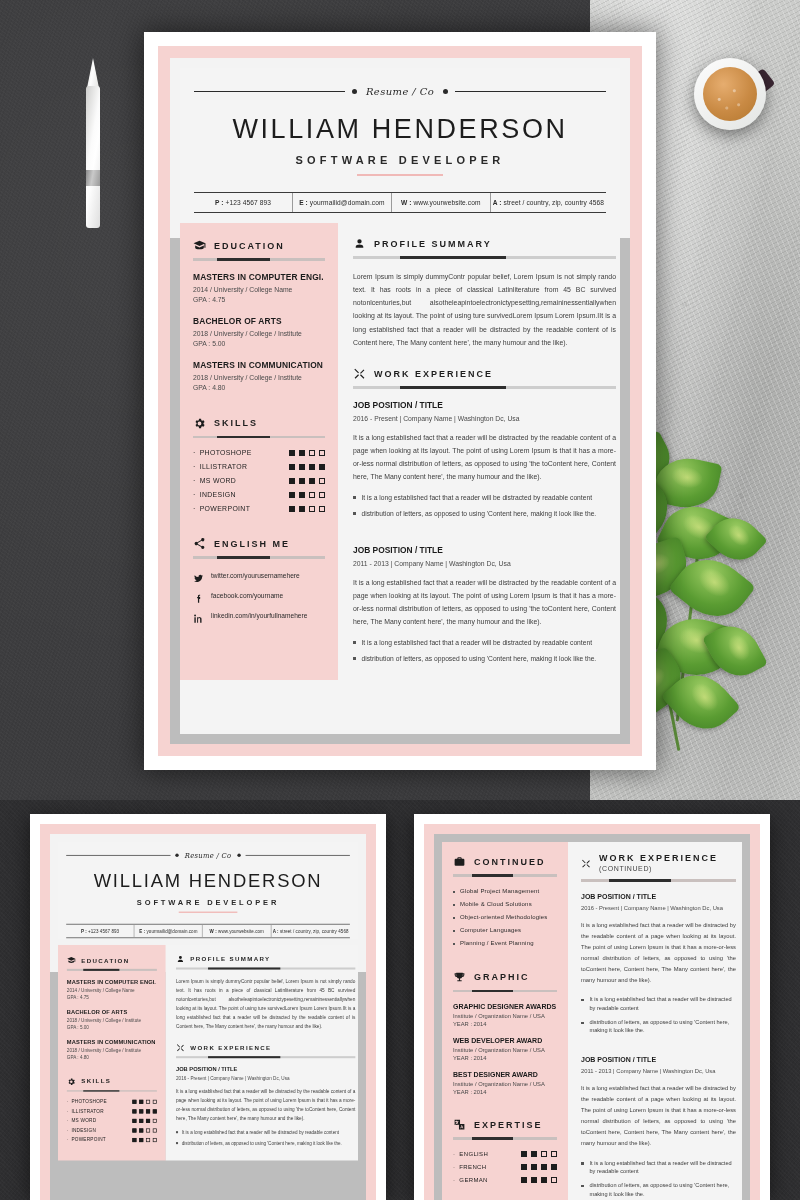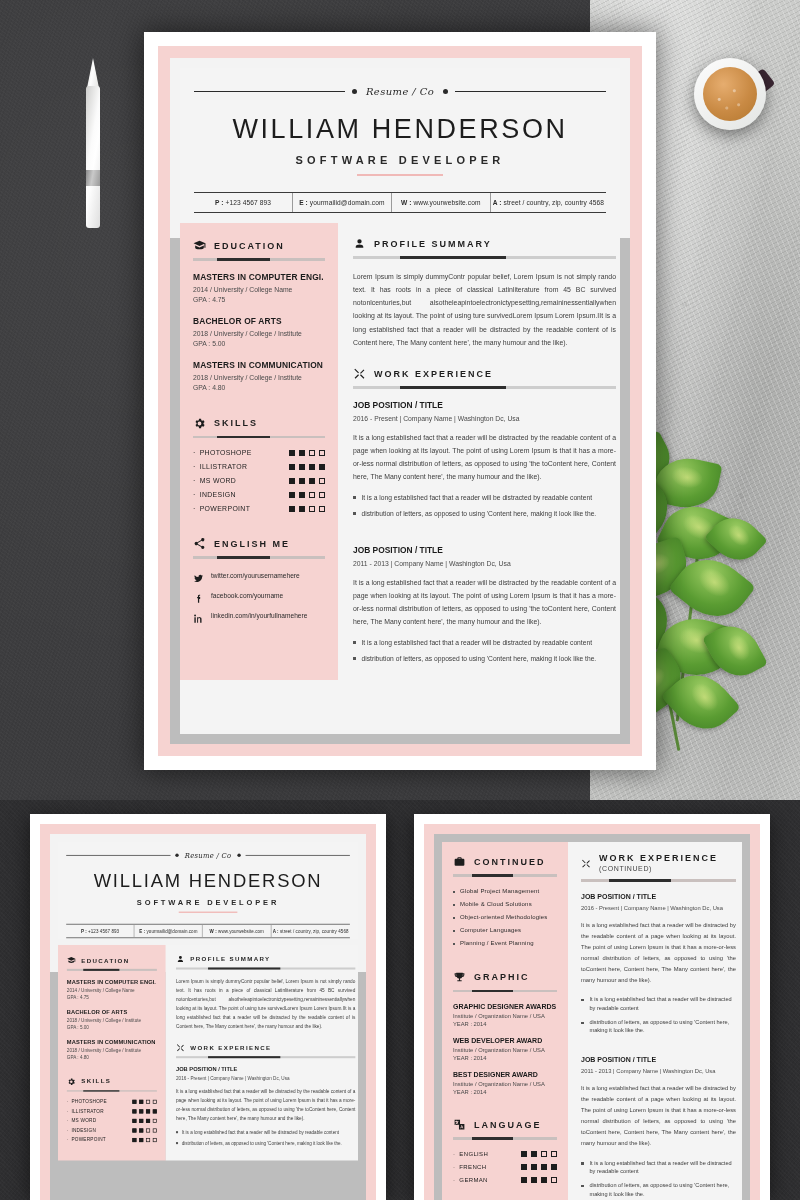--- a/index.html
+++ b/index.html
@@ -686,21 +686,21 @@
         </div>
 
         <div class="gap-md"></div>
 
         <div class="sec-head">
           <span class="sec-icon">
             <svg viewBox="0 0 24 24">
                 <path d="M3 3h10v10H3zm4.5 2H6v1H4v1.2h3.8a4 4 0 0 1-.9 1.6 4.2 4.2 0 0 1-.6-.9H5a5.6 5.6 0 0 0 1.1 1.8A6 6 0 0 1 4 11.3V12a6.6 6.6 0 0 0 3-1.2A6.6 6.6 0 0 0 10 12v-.7a6 6 0 0 1-2.1-.6A5.3 5.3 0 0 0 9.3 7.2H10V6H7.5zM11 11h10v10H11zm5 2-2.6 6h1.3l.5-1.3h2l.5 1.3H19l-2.6-6zm0 1.8.6 1.7h-1.2z"></path>
               </svg>
           </span>
-          <span class="sec-title">LANGUAGE</span>
+          <span class="sec-title">EXPERTISE</span>
         </div>
         <div class="sec-rule"></div>
         <div class="rate-row">
           <span class="rate-name" style="font-size:6px;"><span class="bul">·</span><span>ENGLISH</span></span>
           <span class="boxes">
               <i class="bx on"></i>
               <i class="bx on"></i>
               <i class="bx"></i>
               <i class="bx"></i>
             </span>

